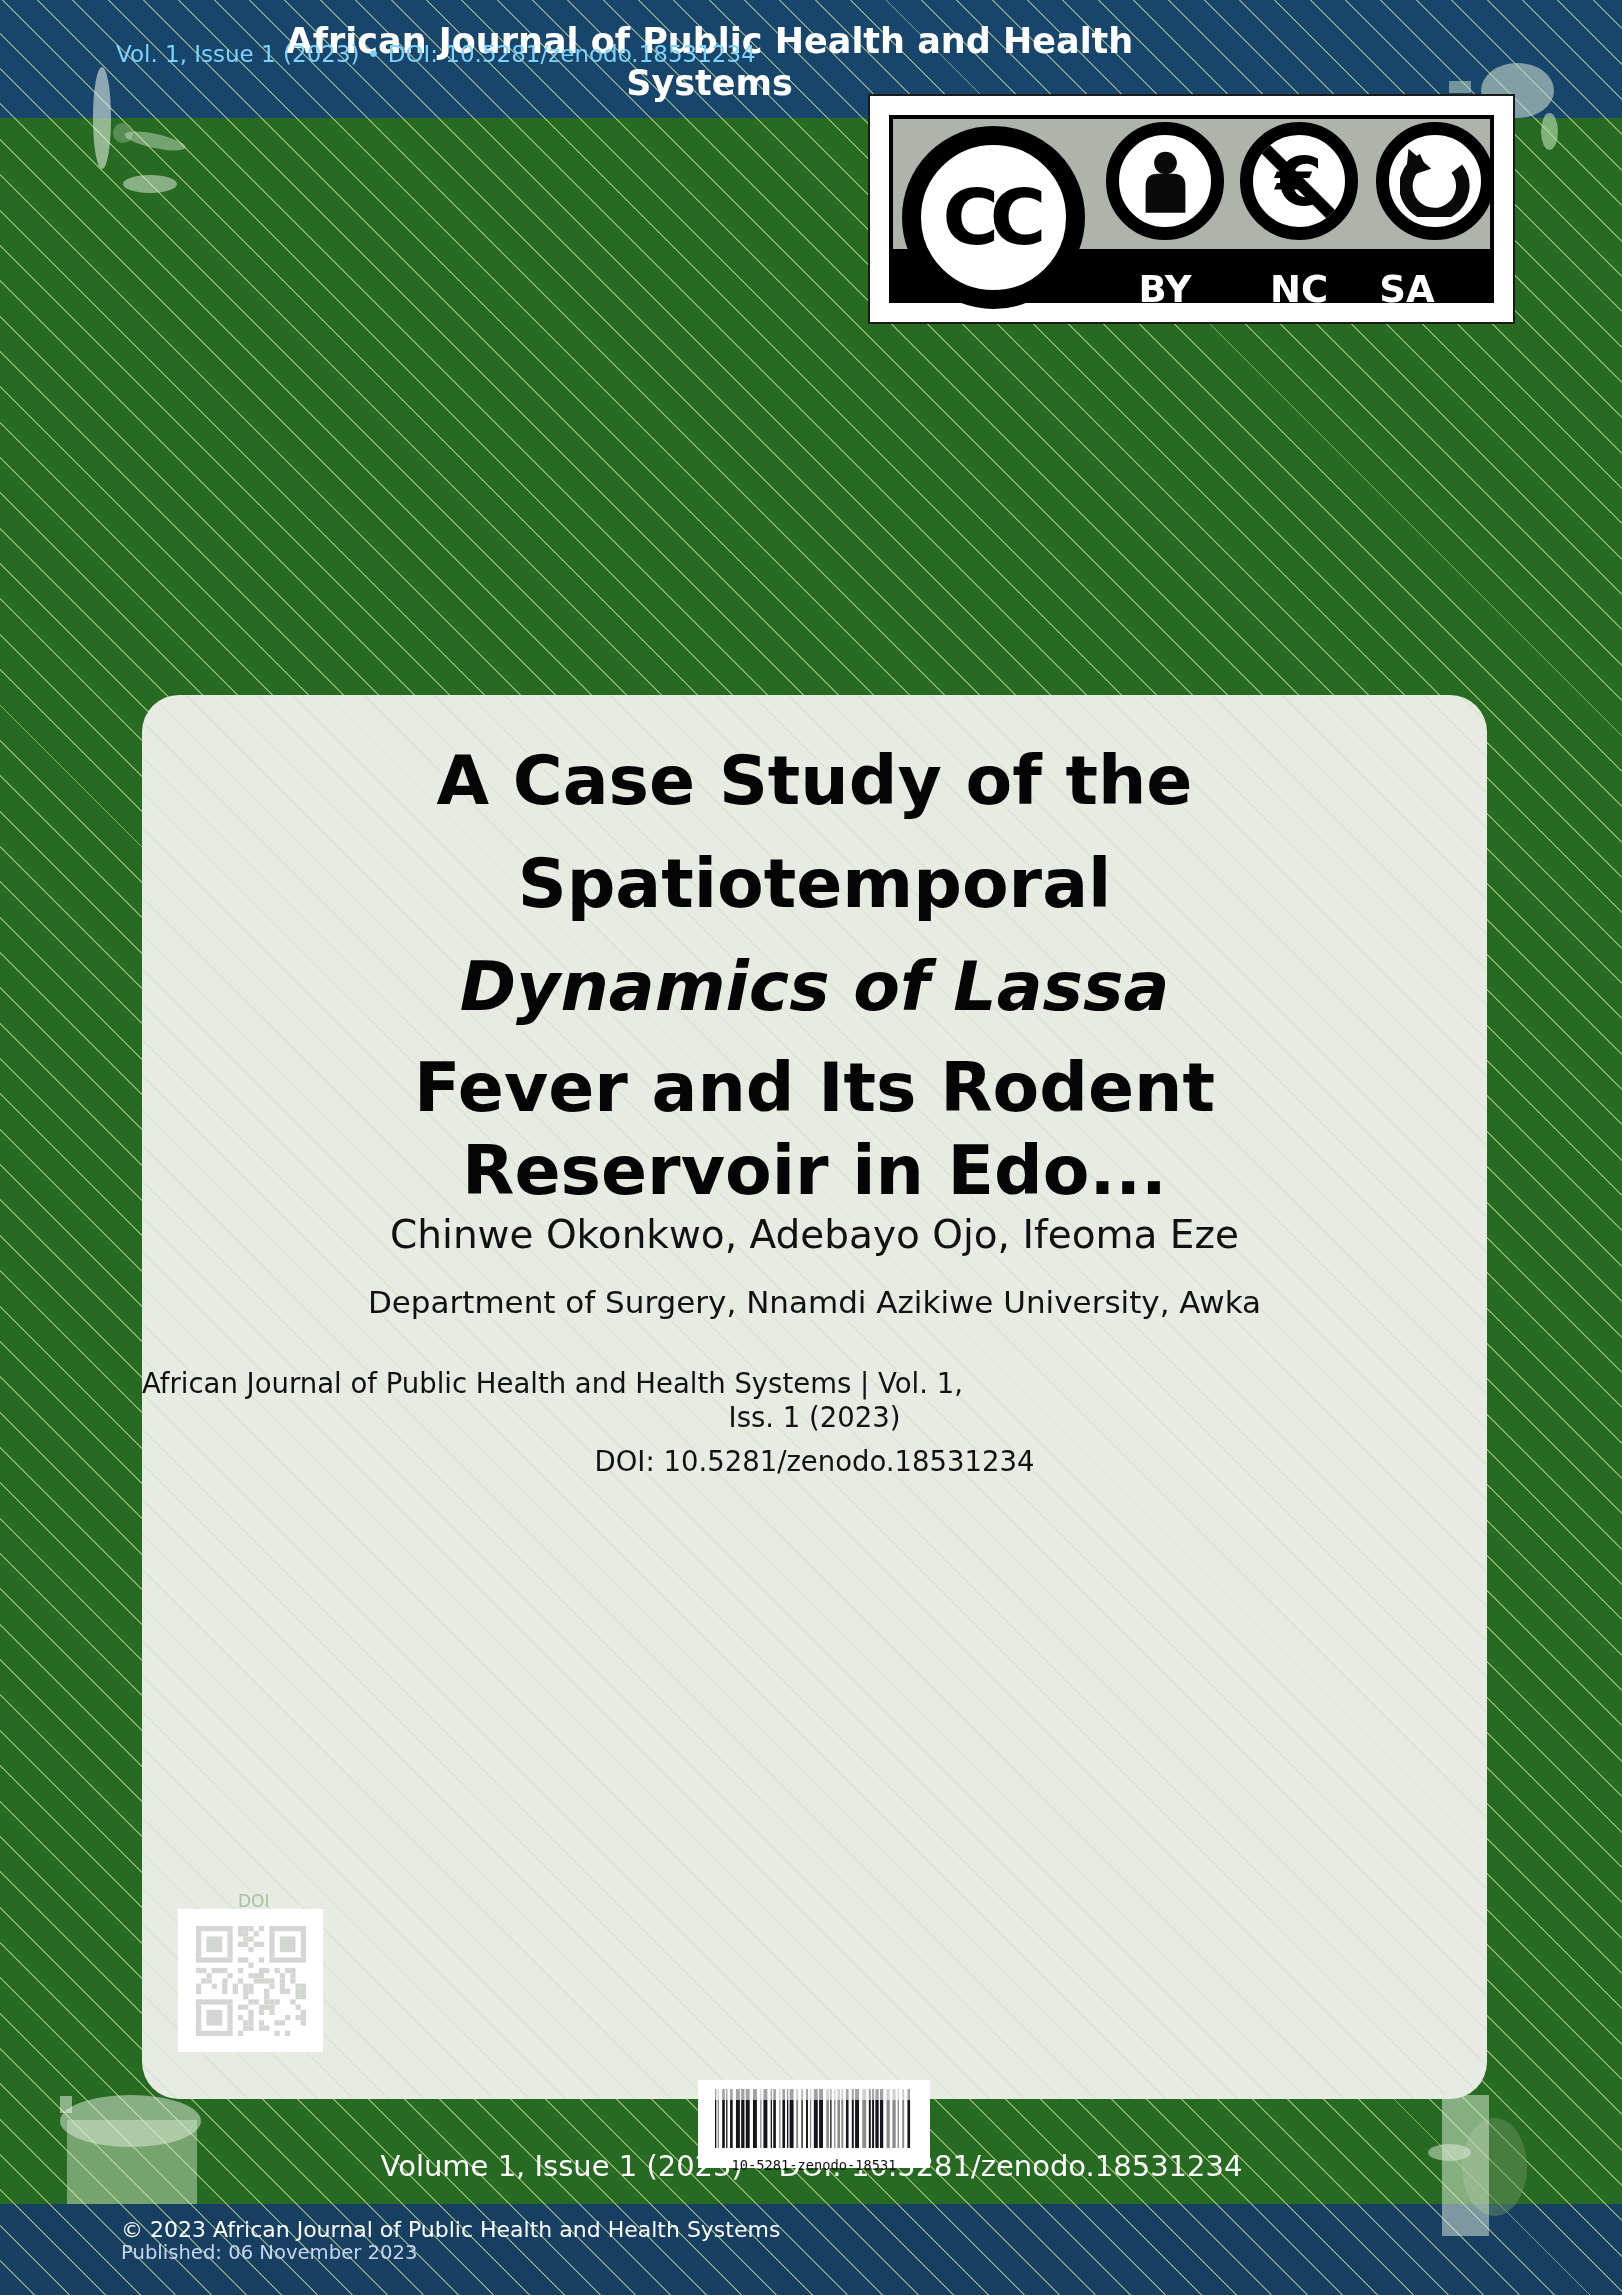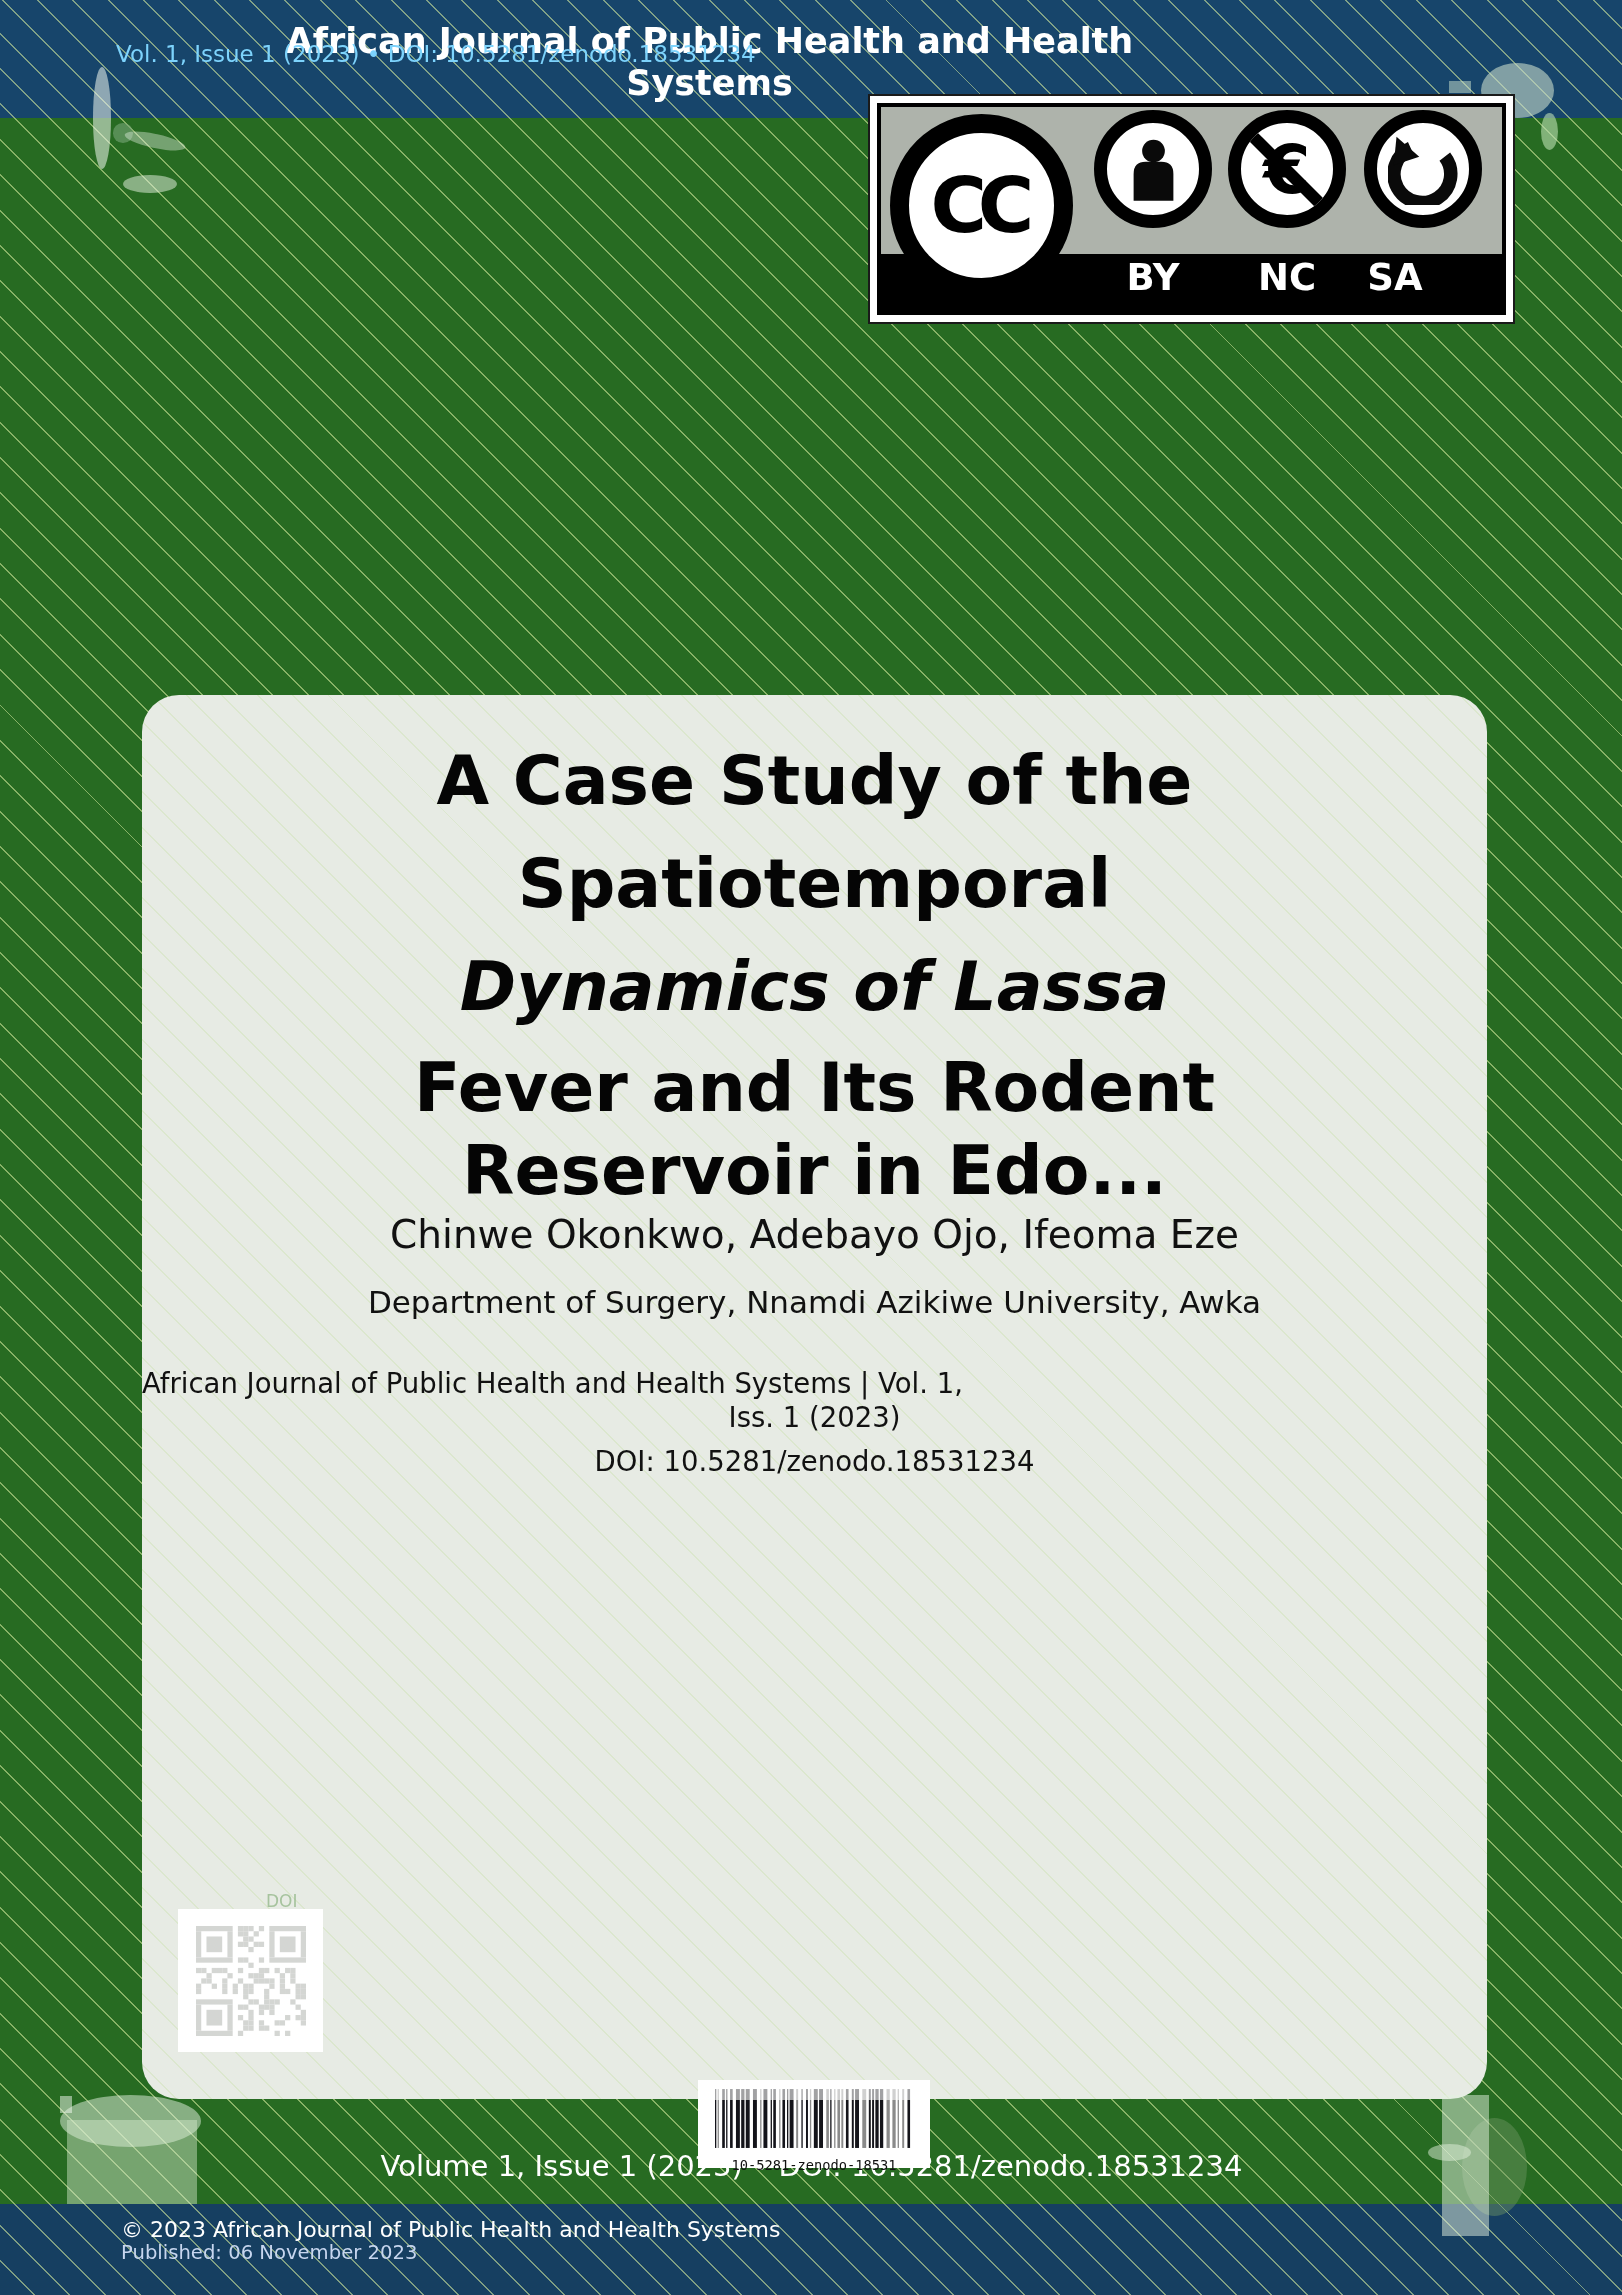--- a/index.html
+++ b/index.html
@@ -33,21 +33,21 @@
   .br-pad{left:1428px;top:2144px;width:43px;height:17px;background:rgba(225,240,220,.5);}
 
   
   .header-content{position:absolute;left:0;top:0;width:1623px;z-index:2;}
   .journal-title{position:absolute;left:0;top:19.6px;width:1419px;text-align:center;
     color:#ffffff;font-weight:bold;font-size:35px;line-height:42px;}
   .header-meta{position:absolute;left:116px;top:41px;color:#7dd3fc;font-size:23px;line-height:26px;z-index:3;}
 
   
   .cc-badge{position:absolute;left:868px;top:94px;width:647px;height:230px;z-index:5;
-    background:#ffffff;border:2px solid #1a1a1a;box-sizing:border-box;padding:7px;}
+    background:#ffffff;border:2px solid #1a1a1a;box-sizing:border-box;padding:19px;}
   .cc-inner{position:relative;width:100%;height:100%;box-sizing:border-box;border:4.6px solid #000;
     background:linear-gradient(180deg,#aeb3ab 0 72%,#000 72% 100%);}
   .cc-circle{position:absolute;background:#fff;border-radius:50%;box-sizing:border-box;
     display:flex;align-items:center;justify-content:center;}
   .cc-main{left:9.2px;top:7.2px;width:183px;height:183px;border:19.6px solid #000;}
   .cc-main span{font-weight:bold;font-size:77px;letter-spacing:-9.2px;color:#000;margin-left:-7.9px;}
   .cc-by{left:213px;top:3.3px;width:118px;height:118px;border:13.7px solid #000;}
   .cc-nc{left:347px;top:3.3px;width:118px;height:118px;border:13.7px solid #000;overflow:hidden;}
   .cc-sa{left:483px;top:3.3px;width:118px;height:118px;border:13.7px solid #000;}
   .cc-nc span{font-weight:bold;font-size:68px;color:#000;}
@@ -61,21 +61,21 @@
     background-color:#e7ebe4;border-radius:37px;
     background-image:repeating-linear-gradient(45deg,transparent 0 23.6px,rgba(190,220,150,.28) 23.6px 25px);}
   .t-line{position:absolute;left:0;width:100%;text-align:center;color:#050505;
     font-weight:bold;font-size:68px;line-height:98px;}
   .t1{top:37px;} .t2{top:140px;} .t3{top:243px;font-style:italic;} .t4{top:344px;} .t5{top:427px;}
   .authors{position:absolute;left:0;top:516px;width:100%;text-align:center;color:#111;font-size:39px;line-height:47px;}
   .affiliation{position:absolute;left:0;top:586px;width:100%;text-align:center;color:#111;font-size:31px;line-height:42px;}
   .jref1{position:absolute;left:0;top:671px;width:100%;color:#111;font-size:27.5px;line-height:34px;}
   .jref2{position:absolute;left:0;top:705px;width:100%;text-align:center;color:#111;font-size:27.5px;line-height:34px;}
   .doi-line{position:absolute;left:0;top:749px;width:100%;text-align:center;color:#111;font-size:27.5px;line-height:34px;}
-  .qr-caption{position:absolute;left:96px;top:1196px;color:rgba(150,185,140,.8);font-size:17px;margin-left:28px;}
+  .qr-caption{position:absolute;left:96px;top:1196px;color:rgba(150,185,140,.8);font-size:17px;}
   .qr-box{position:absolute;left:36px;top:1214px;width:145px;height:143px;background:#fff;
     display:flex;align-items:center;justify-content:center;}
 
   
   .volume-line{position:absolute;left:0;top:2149px;width:1623px;text-align:center;z-index:2;
     color:#ffffff;font-size:29px;line-height:34px;}
   .barcode-box{position:absolute;left:698px;top:2080px;width:232px;height:88px;background:#ffffff;z-index:5;}
   .barcode-svg{position:absolute;left:17px;top:9.2px;}
   .barcode-fade{position:absolute;left:17px;top:9.2px;width:199px;height:10.5px;background:rgba(255,255,255,.6);}
   .barcode-text{position:absolute;left:0;top:77px;width:100%;text-align:center;

